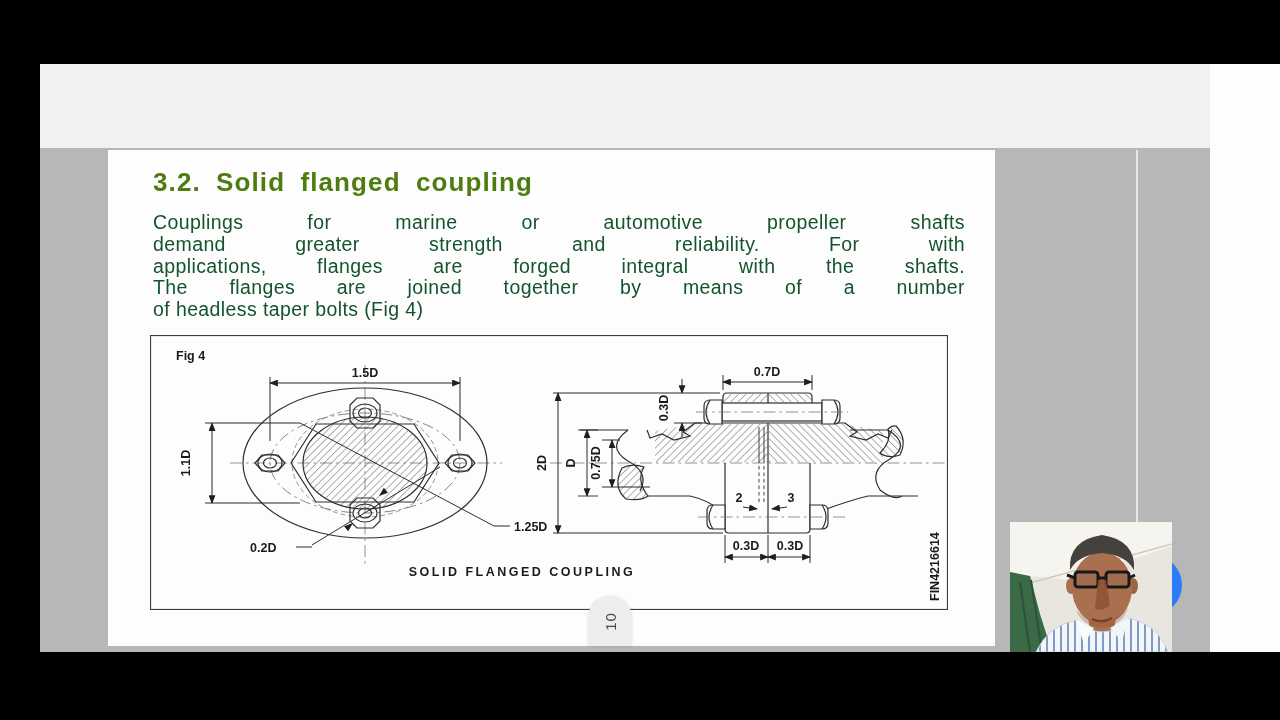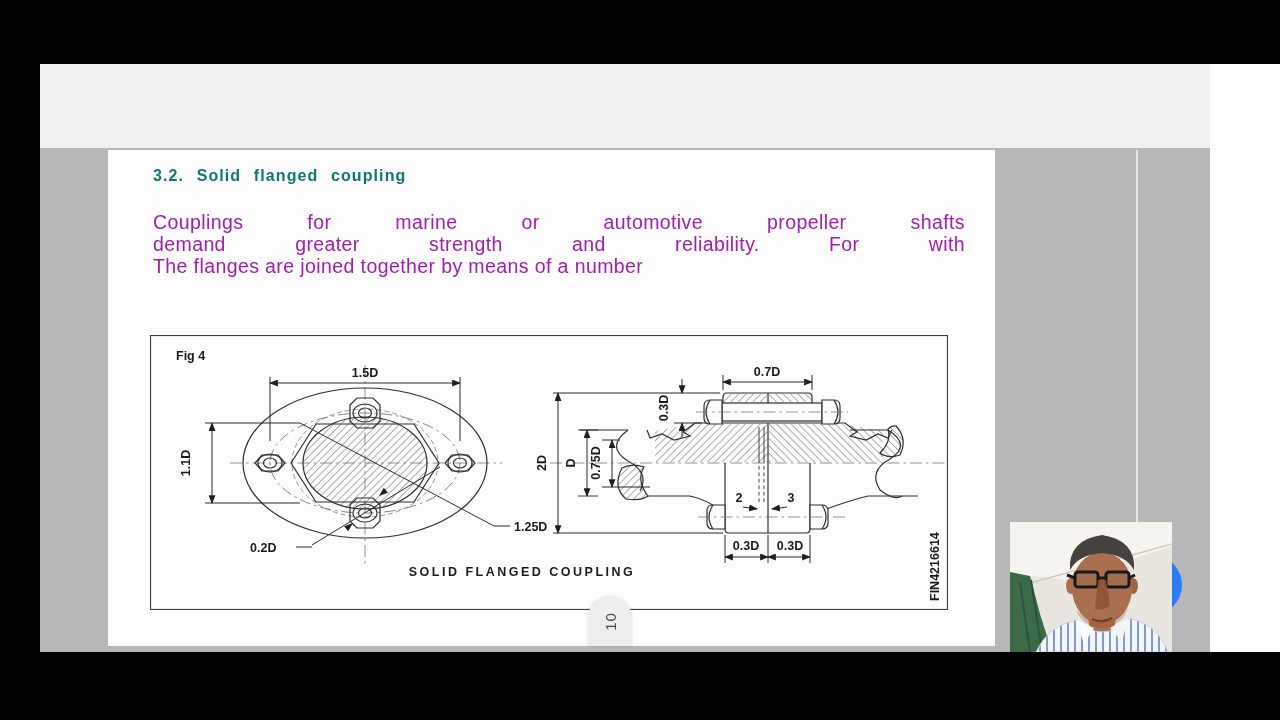--- a/index.html
+++ b/index.html
@@ -8,23 +8,23 @@
          font-family:"Liberation Sans",sans-serif;}
   .bar{position:absolute;background:#000;}
   #bar-top{left:0;top:0;width:1280px;height:64px;}
   #bar-bottom{left:0;top:652px;width:1280px;height:68px;}
   #bar-left{left:0;top:64px;width:40px;height:588px;}
   #navbar{position:absolute;left:1210px;top:64px;width:70px;height:588px;background:#fdfdfd;}
   #toolbar{position:absolute;left:40px;top:64px;width:1170px;height:84px;background:#f1f1f1;}
   .tbtn{position:absolute;width:48px;height:48px;top:82px;display:flex;align-items:center;justify-content:center;border-radius:50%;}
   #viewer{position:absolute;left:40px;top:148px;width:1170px;height:504px;background:#b7b7b7;}
   #page{position:absolute;left:68px;top:2px;width:887px;height:496px;background:#fdfdfd;}
-  #doc-heading{position:absolute;left:45px;top:17px;font-size:16px;font-weight:bold;color:#0f766e;
+  #doc-heading{position:absolute;left:45px;top:17px;font-size:26px;font-weight:bold;color:#4d7c0f;
                letter-spacing:1.1px;word-spacing:7px;}
-  #paragraph{position:absolute;left:45px;top:62px;width:812px;font-size:19.5px;color:#a21caf;
+  #paragraph{position:absolute;left:45px;top:62px;width:812px;font-size:19.5px;color:#14532d;
              letter-spacing:0.4px;line-height:21.8px;}
   .para-line{text-align:justify;text-align-last:justify;white-space:normal;}
   .para-line:last-child{text-align-last:left;}
   #figure-box{position:absolute;left:42px;top:185px;width:798px;height:275px;}
   .fig text{font-family:"Liberation Sans",sans-serif;font-weight:600;fill:#1a1a1a;font-size:12.5px;}
   #page-tab{position:absolute;left:480px;top:446px;width:44px;height:50px;background:#ededed;
             border-radius:22px 22px 0 0;display:flex;align-items:center;justify-content:center;
             box-shadow:0 0 3px rgba(0,0,0,0.12);}
   #page-tab span{transform:rotate(-90deg);font-size:15px;color:#4a4a4a;letter-spacing:1px;}
   #scroll-line{position:absolute;left:1096px;top:2px;width:2px;height:496px;background:#e7e7e7;}
@@ -108,21 +108,23 @@
       </span>
     </div>
   </div>
 
   <div id="viewer">
     <div id="page">
       <div id="doc-heading">3.2. Solid flanged coupling</div>
       <div id="paragraph">
         <div class="para-line">Couplings for marine or automotive propeller shafts</div>
         <div class="para-line">demand greater strength and reliability. For with</div>
+        <div class="para-line">applications, flanges are forged integral with the shafts.</div>
         <div class="para-line">The flanges are joined together by means of a number</div>
+        <div class="para-line">of headless taper bolts (Fig 4)</div>
       </div>
 
       <div id="figure-box">
         <svg class="fig" width="798" height="275" viewBox="0 0 798 275">
           <defs>
             <pattern id="h45" width="5.2" height="5.2" patternUnits="userSpaceOnUse" patternTransform="rotate(45)">
               <line x1="0" y1="0" x2="0" y2="5.2" stroke="#4f4f4f" stroke-width="0.9"></line>
             </pattern>
             <pattern id="h135" width="5.2" height="5.2" patternUnits="userSpaceOnUse" patternTransform="rotate(-45)">
               <line x1="0" y1="0" x2="0" y2="5.2" stroke="#4f4f4f" stroke-width="0.9"></line>

